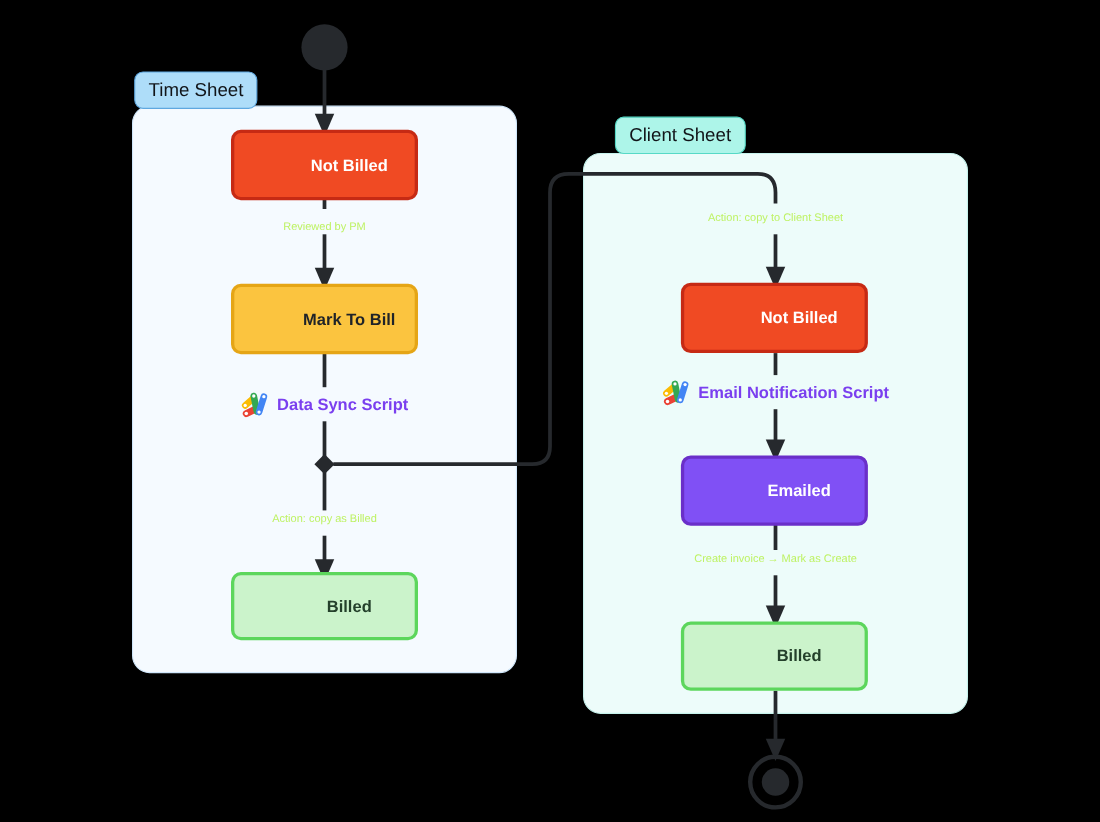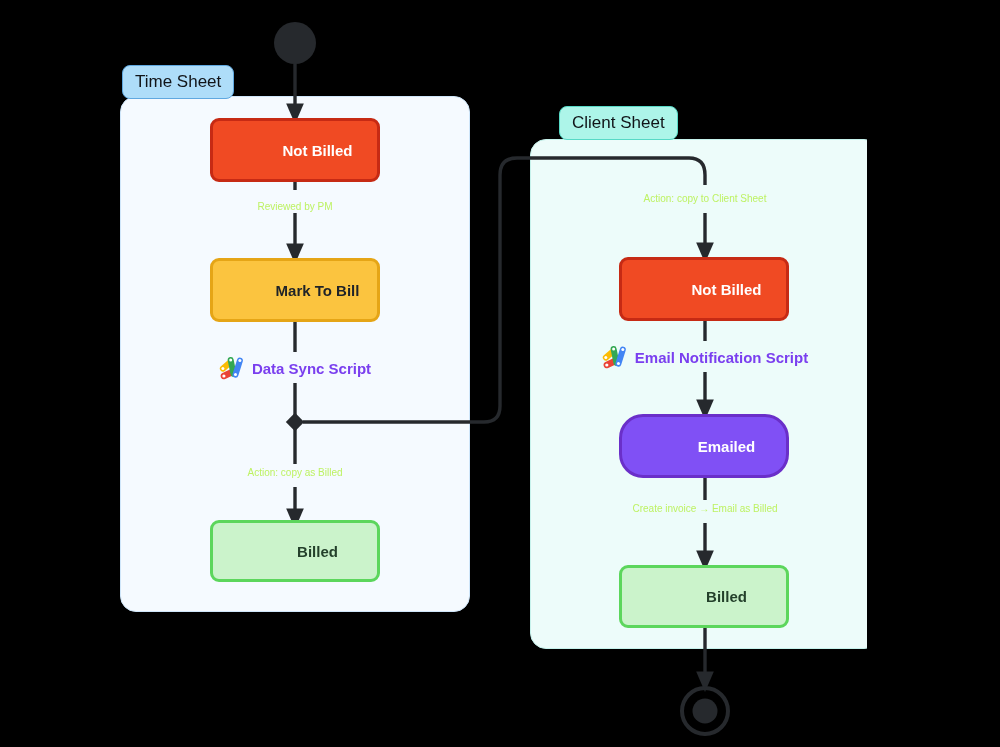--- a/index.html
+++ b/index.html
@@ -2,21 +2,21 @@
 <html><head>
 <meta charset="utf-8">
 <style>
   html, body {
     margin: 0;
     padding: 0;
     background: #000000;
   }
   #canvas {
     position: relative;
-    width: 867px;
+    width: 1000px;
     height: 747px;
     background: #000000;
     font-family: "Liberation Sans", sans-serif;
     overflow: hidden;
     text-align: right;
   }
   svg.layer {
     position: absolute;
     left: 0;
     top: 0;
@@ -172,31 +172,31 @@
         <circle cx="16.6" cy="18.6" r="1.5" fill="#FFFFFF"></circle>
       </g>
     </svg>
     <span class="txt">Data Sync Script</span>
   </div>
 
   <div class="node" style="left:619px; top:257px; width:170px; height:64px; background:#F04A23; border-color:#C62A14; color:#FFFFFF;">
     <span>Not Billed</span>
   </div>
 
-  <div class="node" style="left:619px; top:414px; width:170px; height:64px; background:#8050F5; border-color:#6A2FC9; color:#FFFFFF;border-radius:24px;">
+  <div class="node" style="left:619px; top:414px; width:170px; height:64px; background:#8050F5; border-color:#6A2FC9; color:#FFFFFF;">
     <span>Emailed</span>
   </div>
 
   <div class="node" style="left:619px; top:565px; width:170px; height:63px; background:#CBF3CB; border-color:#5CD65C; color:#24402B;">
     <span>Billed</span>
   </div>
 
   <div class="edge-label" style="left:705px; top:194px;">Action: copy to Client Sheet</div>
 
-  <div class="edge-label" style="left:705px; top:504px;">Create invoice → Email as Billed</div>
+  <div class="edge-label" style="left:705px; top:504px;">Create invoice → Mark as Create</div>
 
   <div class="script-label" style="left:705px; top:345px;">
     <svg class="gas-icon" viewBox="0 0 26 24">
       <g stroke-linecap="round">
         <line x1="5.0" y1="20.0" x2="15.5" y2="15.0" stroke="#EA4335" stroke-width="6.4"></line>
         <circle cx="5.0" cy="20.0" r="1.6" fill="#FFFFFF"></circle>
         <line x1="4.0" y1="12.6" x2="11.0" y2="6.6" stroke="#FBBC04" stroke-width="6.0"></line>
         <circle cx="4.0" cy="12.6" r="1.5" fill="#FFFFFF"></circle>
         <line x1="11.8" y1="4.0" x2="14.6" y2="18.0" stroke="#34A853" stroke-width="6.0"></line>
         <circle cx="11.8" cy="4.0" r="1.5" fill="#FFFFFF"></circle>

